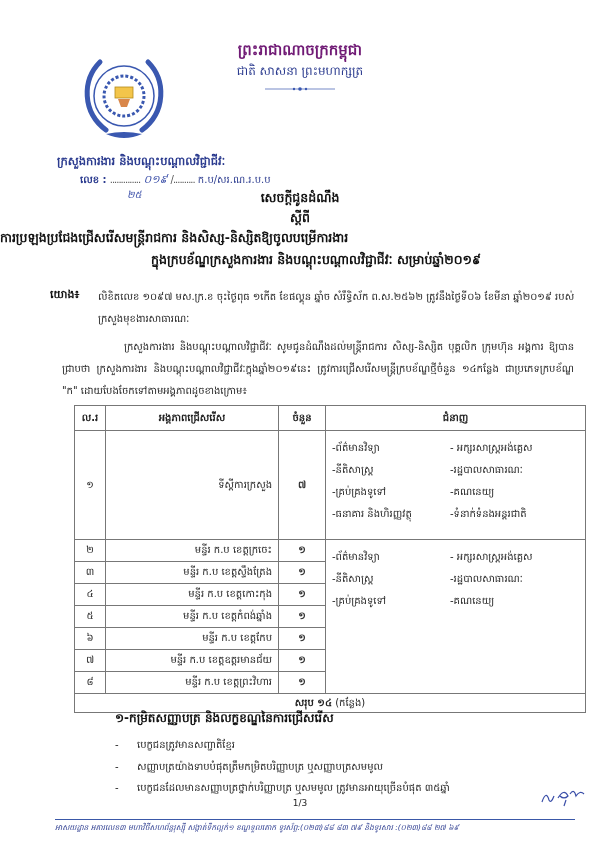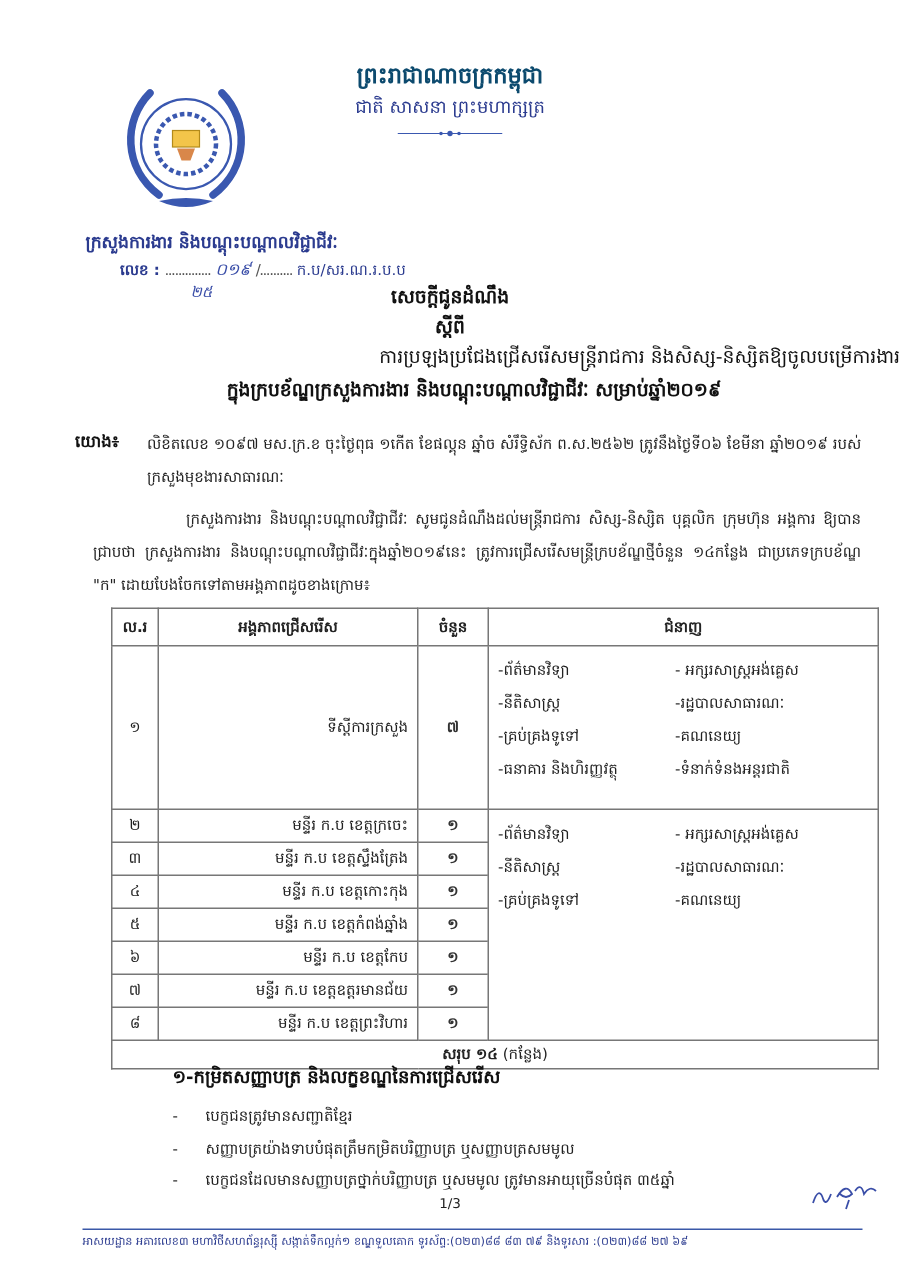--- a/index.html
+++ b/index.html
@@ -2,33 +2,33 @@
 <html><head>
 <meta charset="utf-8">
 <style>
   html, body { margin:0; padding:0; }
   body { width:600px; height:849px; background:#ffffff; position:relative; overflow:hidden;
          font-family:"DejaVu Sans", sans-serif; color:#222; }
   .abs { position:absolute; }
   .bold { font-weight:bold; }
 
   #logo { left:78px; top:50px; width:92px; height:95px; }
-  #kingdom { left:200px; top:40px; width:200px; font-size:15px; font-weight:bold; color:#0c4a6e; text-align:center; }
+  #kingdom { left:200px; top:40px; width:200px; font-size:15px; font-weight:bold; color:#701a75; text-align:center; }
   #motto { left:200px; top:63px; width:200px; font-size:12px; color:#2b3b8f; text-align:center; }
   #ornament { left:265px; top:86px; width:70px; height:6px; }
 
   #ministry { left:57px; top:154px; font-size:11.5px; font-weight:bold; color:#2b3b8f; }
   #ref-line { left:80px; top:172px; font-size:10px; color:#2b3b8f; white-space:nowrap; }
   #ref-line .dots { letter-spacing:-1px; color:#555; }
   #ref-line .hand { font-style:italic; color:#3a4ea8; font-size:11px; }
   #ref-date { left:127px; top:188px; font-size:10px; font-style:italic; color:#3a4ea8; }
 
   #doc-type { left:0; top:190px; width:600px; font-size:12.5px; font-weight:bold; color:#111; text-align:center; }
   #about { left:0; top:210px; width:600px; font-size:12.5px; font-weight:bold; color:#111; text-align:center; }
-  #title1 { left:0; top:230px; width:600px; font-size:12.5px; font-weight:normal; color:#111; text-align:right; }
+  #title1 { left:0; top:230px; width:600px; font-size:12.5px; font-weight:bold; color:#111; text-align:left; }
   #title2 { left:16px; top:252px; width:600px; font-size:12.5px; font-weight:bold; color:#111; text-align:center; }
 
   #ref-label { left:50px; top:287px; font-size:11px; font-weight:bold; color:#111; }
   #ref-text { left:98px; top:286px; width:480px; font-size:10px; line-height:22px; color:#222; }
 
   #body-para { left:62px; top:336px; width:512px; font-size:10px; line-height:22px; color:#222; text-indent:62px; text-align:justify; }
 
   table#positions { position:absolute; left:62px; top:405px; width:512px; border-collapse:collapse; font-size:10px; color:#222;margin-left:12px; }
   #positions td, #positions th { border:1px solid #777; padding:0 6px; }
   #positions th { height:24px; font-weight:bold; text-align:center; font-size:10px; }
@@ -43,21 +43,21 @@
   #positions td.total .b { font-weight:bold; }
 
   #section1 { left:115px; top:710px; font-size:12px; font-weight:bold; color:#111; }
   #req-list { left:115px; top:734px; width:460px; font-size:10px; line-height:21.5px; color:#222; }
   .req-item { display:flex; }
   .req-item .dash { width:22px; }
 
   #page-num { left:0; top:798px; width:600px; font-size:9px; text-align:center; color:#222; }
   #signature { left:540px; top:784px; width:46px; height:24px; }
   #footer-line { left:55px; top:819px; width:520px; height:0; border-top:1.5px solid #3a58a8; }
-  #footer-text { left:55px; top:823px; width:530px; font-size:7.5px; color:#2b3b8f; white-space:nowrap; }
+  #footer-text { left:55px; top:823px; width:530px; font-size:7.5px; font-style:italic; color:#2b3b8f; white-space:nowrap; }
 </style>
 </head>
 <body>
 
 <svg id="logo" class="abs" viewBox="0 0 92 95">
   <g fill="none" stroke="#3a58b0" stroke-width="5" stroke-linecap="round">
     <path d="M22 12 C4 30, 4 62, 28 80"></path>
     <path d="M70 12 C88 30, 88 62, 64 80"></path>
   </g>
   <circle cx="46" cy="46" r="30" fill="#fff" stroke="#3a58b0" stroke-width="1.5"></circle>

